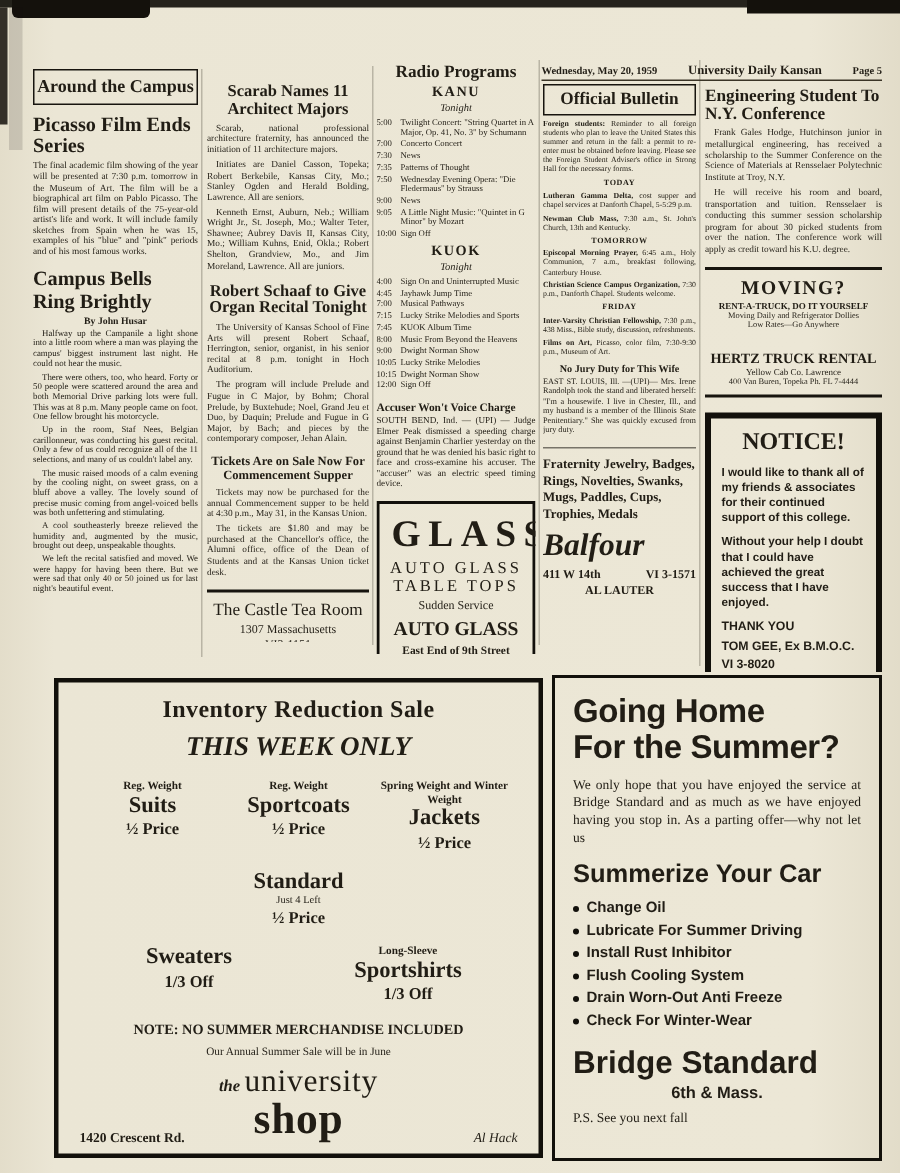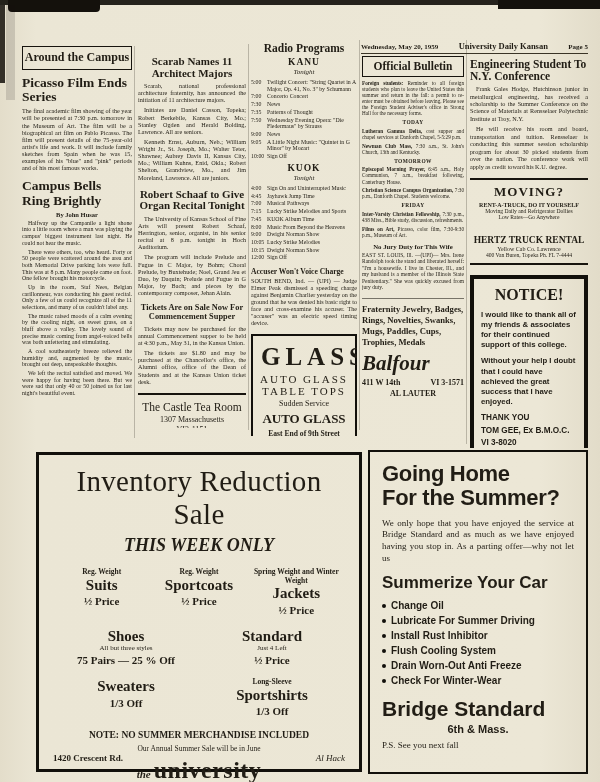--- a/index.html
+++ b/index.html
@@ -101,34 +101,34 @@
 
   .castle { margin-top:8px; border-top:2px solid #17140e; border-bottom:2px solid #17140e;
             text-align:center; padding:6px 0 7px; }
   .castle-name { font-size:11.5px; }
   .castle-addr { font-size:8px; margin-top:2px; }
   .castle-phone { font-size:8px; margin-top:1px; }
 
   
   .inv { position:absolute; left:36px; top:452px; width:326px; height:320px;
          border:3px solid #12100b; padding:10px 14px; }
-  .inv-title { text-align:center; font-weight:normal; font-size:29px; letter-spacing:.3px; }
+  .inv-title { text-align:center; font-weight:bold; font-size:16px; letter-spacing:.3px; }
   .inv-sub { text-align:center; font-weight:bold; font-style:italic; font-size:18px; margin-top:4px; }
   .inv-row { display:flex; justify-content:space-around; margin-top:12px; text-align:center; }
   .inv-cell { width:32%; }
   .inv-cell.w40 { width:42%; }
   .cell-top { font-weight:bold; font-size:7.5px; line-height:1.15; }
   .cell-name { font-weight:bold; font-size:15px; line-height:1.1; }
   .cell-sub { font-size:7px; }
   .cell-price { font-weight:bold; font-size:11px; margin-top:2px; }
   .inv-note { text-align:center; font-weight:bold; font-size:9.5px; margin-top:13px; }
   .inv-annual { text-align:center; font-size:7.5px; margin-top:4px; }
   .shop-logo { text-align:center; margin-top:5px; line-height:1; }
   .logo-the { font-style:italic; font-weight:bold; font-size:11px; margin-right:3px; }
-  .logo-univ { font-weight:bold; font-size:24px; letter-spacing:.5px; }
+  .logo-univ { font-weight:normal; font-size:21px; letter-spacing:.5px; }
   .logo-shop { font-weight:bold; font-size:29px; margin-top:1px; letter-spacing:.5px; }
   .inv-footer { position:absolute; left:14px; right:14px; bottom:6px; display:flex;
                 justify-content:space-between; align-items:flex-end; }
   .inv-addr { font-weight:bold; font-size:9px; }
   .inv-sig { font-style:italic; font-size:9px; }
 
   
   .bridge { position:absolute; left:368px; top:450px; width:220px; height:324px;
             border:2.5px solid #12100b; padding:10px 12px; font-family:"Liberation Sans", sans-serif; }
   .bridge-title { font-weight:bold; font-size:22px; line-height:1.08; letter-spacing:-.3px; }
@@ -305,25 +305,20 @@
         <div class="cell-price">½ Price</div>
       </div>
       <div class="inv-cell">
         <div class="cell-top">Spring Weight and Winter Weight</div>
         <div class="cell-name">Jackets</div>
         <div class="cell-price">½ Price</div>
       </div>
     </div>
     <div class="inv-row">
       <div class="inv-cell w40">
-        <div class="cell-name">Shoes</div>
-        <div class="cell-sub">All but three styles</div>
-        <div class="cell-price">75 Pairs — 25 % Off</div>
-      </div>
-      <div class="inv-cell w40">
         <div class="cell-name">Standard</div>
         <div class="cell-sub">Just 4 Left</div>
         <div class="cell-price">½ Price</div>
       </div>
     </div>
     <div class="inv-row">
       <div class="inv-cell w40">
         <div class="cell-name">Sweaters</div>
         <div class="cell-price">1/3 Off</div>
       </div>

